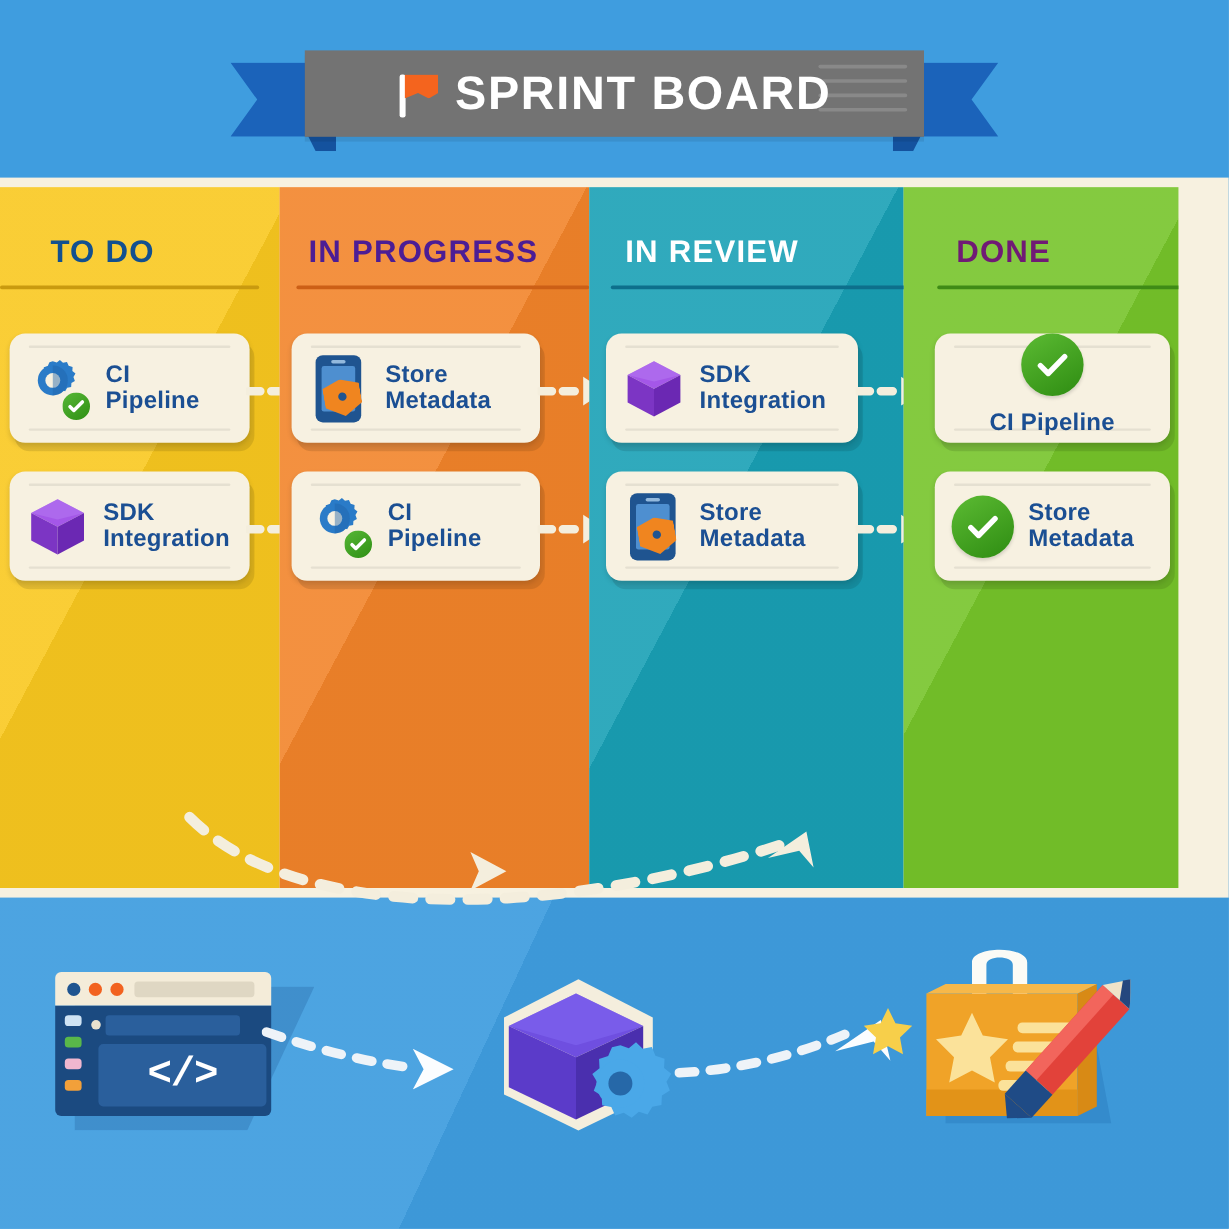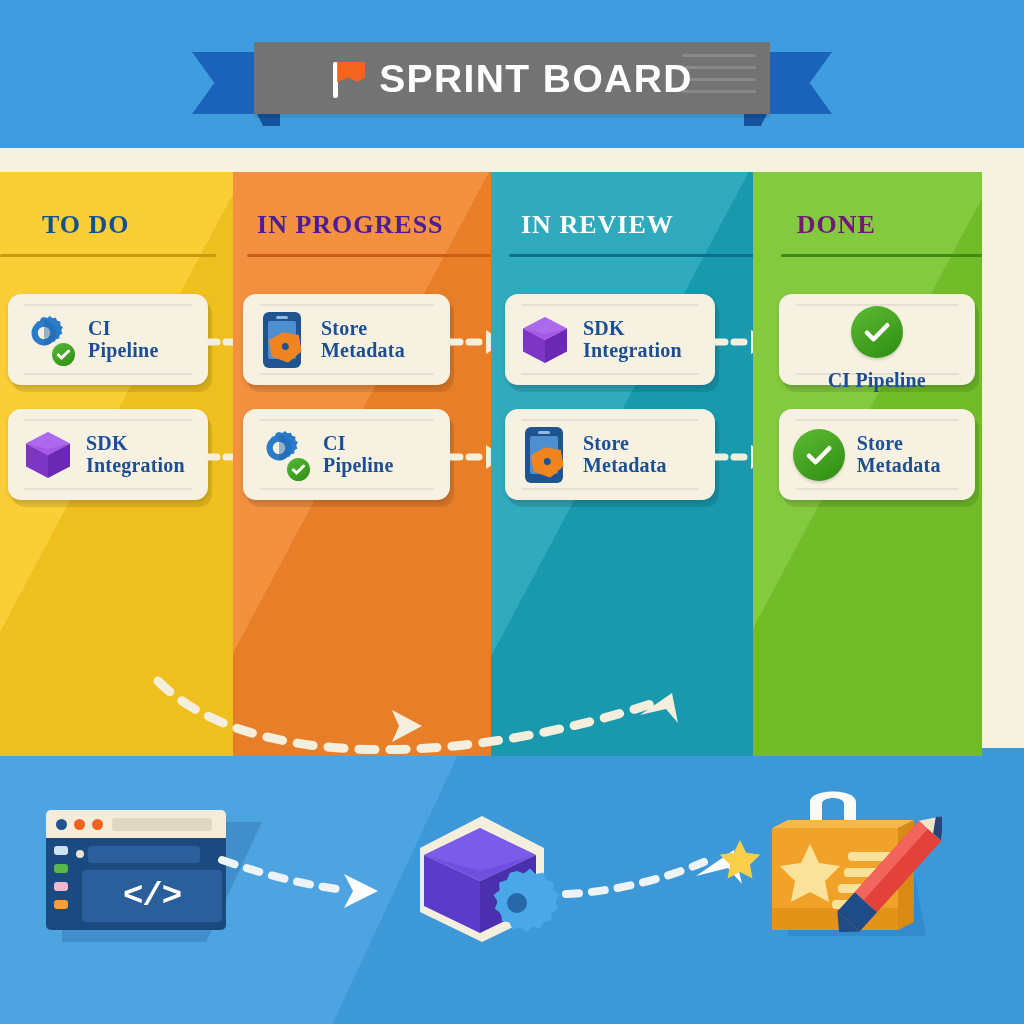--- a/index.html
+++ b/index.html
@@ -45,21 +45,21 @@
   }
   .flag-icon{ width:34px; height:40px; position:relative; flex:0 0 auto; }
   .flag-pole{ position:absolute; left:2px; top:4px; width:5px; height:36px; background:#fff; border-radius:2px; }
   .flag-cloth{
     position:absolute; left:6px; top:4px; width:28px; height:20px; background:#f4641e;
     clip-path:polygon(0 0,100% 0,100% 78%,72% 100%,40% 78%,0 100%);
   }
 
   
   .board { position:absolute; left:0; top:148px; width:1024px; height:600px; background:#f7f1e0; }
-  .board-inner { position:absolute; left:0; top:24px; width:982px; height:584px; display:flex;font-family:Liberation Serif, serif; }
+  .board-inner { position:absolute; left:0; top:8px; width:982px; height:584px; display:flex; }
   .col { position:relative; height:584px; overflow:hidden; }
   .col:after{
     content:""; position:absolute; inset:0;
     background:linear-gradient(118deg, rgba(255,255,255,.10) 0%, rgba(255,255,255,.10) 45%, rgba(0,0,0,.045) 45%, rgba(0,0,0,.045) 100%);
     pointer-events:none;
   }
   .col-todo     { width:243px; background:#f9c81f; }
   .col-progress { width:269px; background:#f2842a; }
   .col-review   { width:273px; background:#19a0b5; }
   .col-done     { width:239px; background:#76c42a; }
@@ -75,21 +75,21 @@
   .col-rule{ position:absolute; top:82px; height:3px; z-index:3; border-radius:2px; }
   .col-todo .col-rule     { left:0;  width:216px; background:#c99a0f; }
   .col-progress .col-rule { left:14px; width:244px; background:#cc5f16; }
   .col-review .col-rule   { left:18px; width:250px; background:#0d6f8c; }
   .col-done .col-rule     { left:28px; width:244px; background:#3f8b16; }
 
   
   .card{
     position:absolute; height:91px; background:#f7f1e1; border-radius:13px; z-index:5;
     box-shadow:4px 7px 0 rgba(0,0,0,.10), 0 2px 4px rgba(0,0,0,.12);
-    display:flex; align-items:center; padding:12px 14px; gap:12px;
+    display:flex; align-items:center; padding:0 14px; gap:12px;
   }
   .card:before, .card:after{
     content:""; position:absolute; left:16px; right:16px; height:2px; background:rgba(0,0,0,.07); border-radius:2px;
   }
   .card:before{ top:10px; }
   .card:after { bottom:10px; }
   .card-label{
     color:#1b4f93; font-size:20px; font-weight:bold; line-height:1.08; letter-spacing:.2px;
   }
   .card-label.one-line{ white-space:nowrap; }

